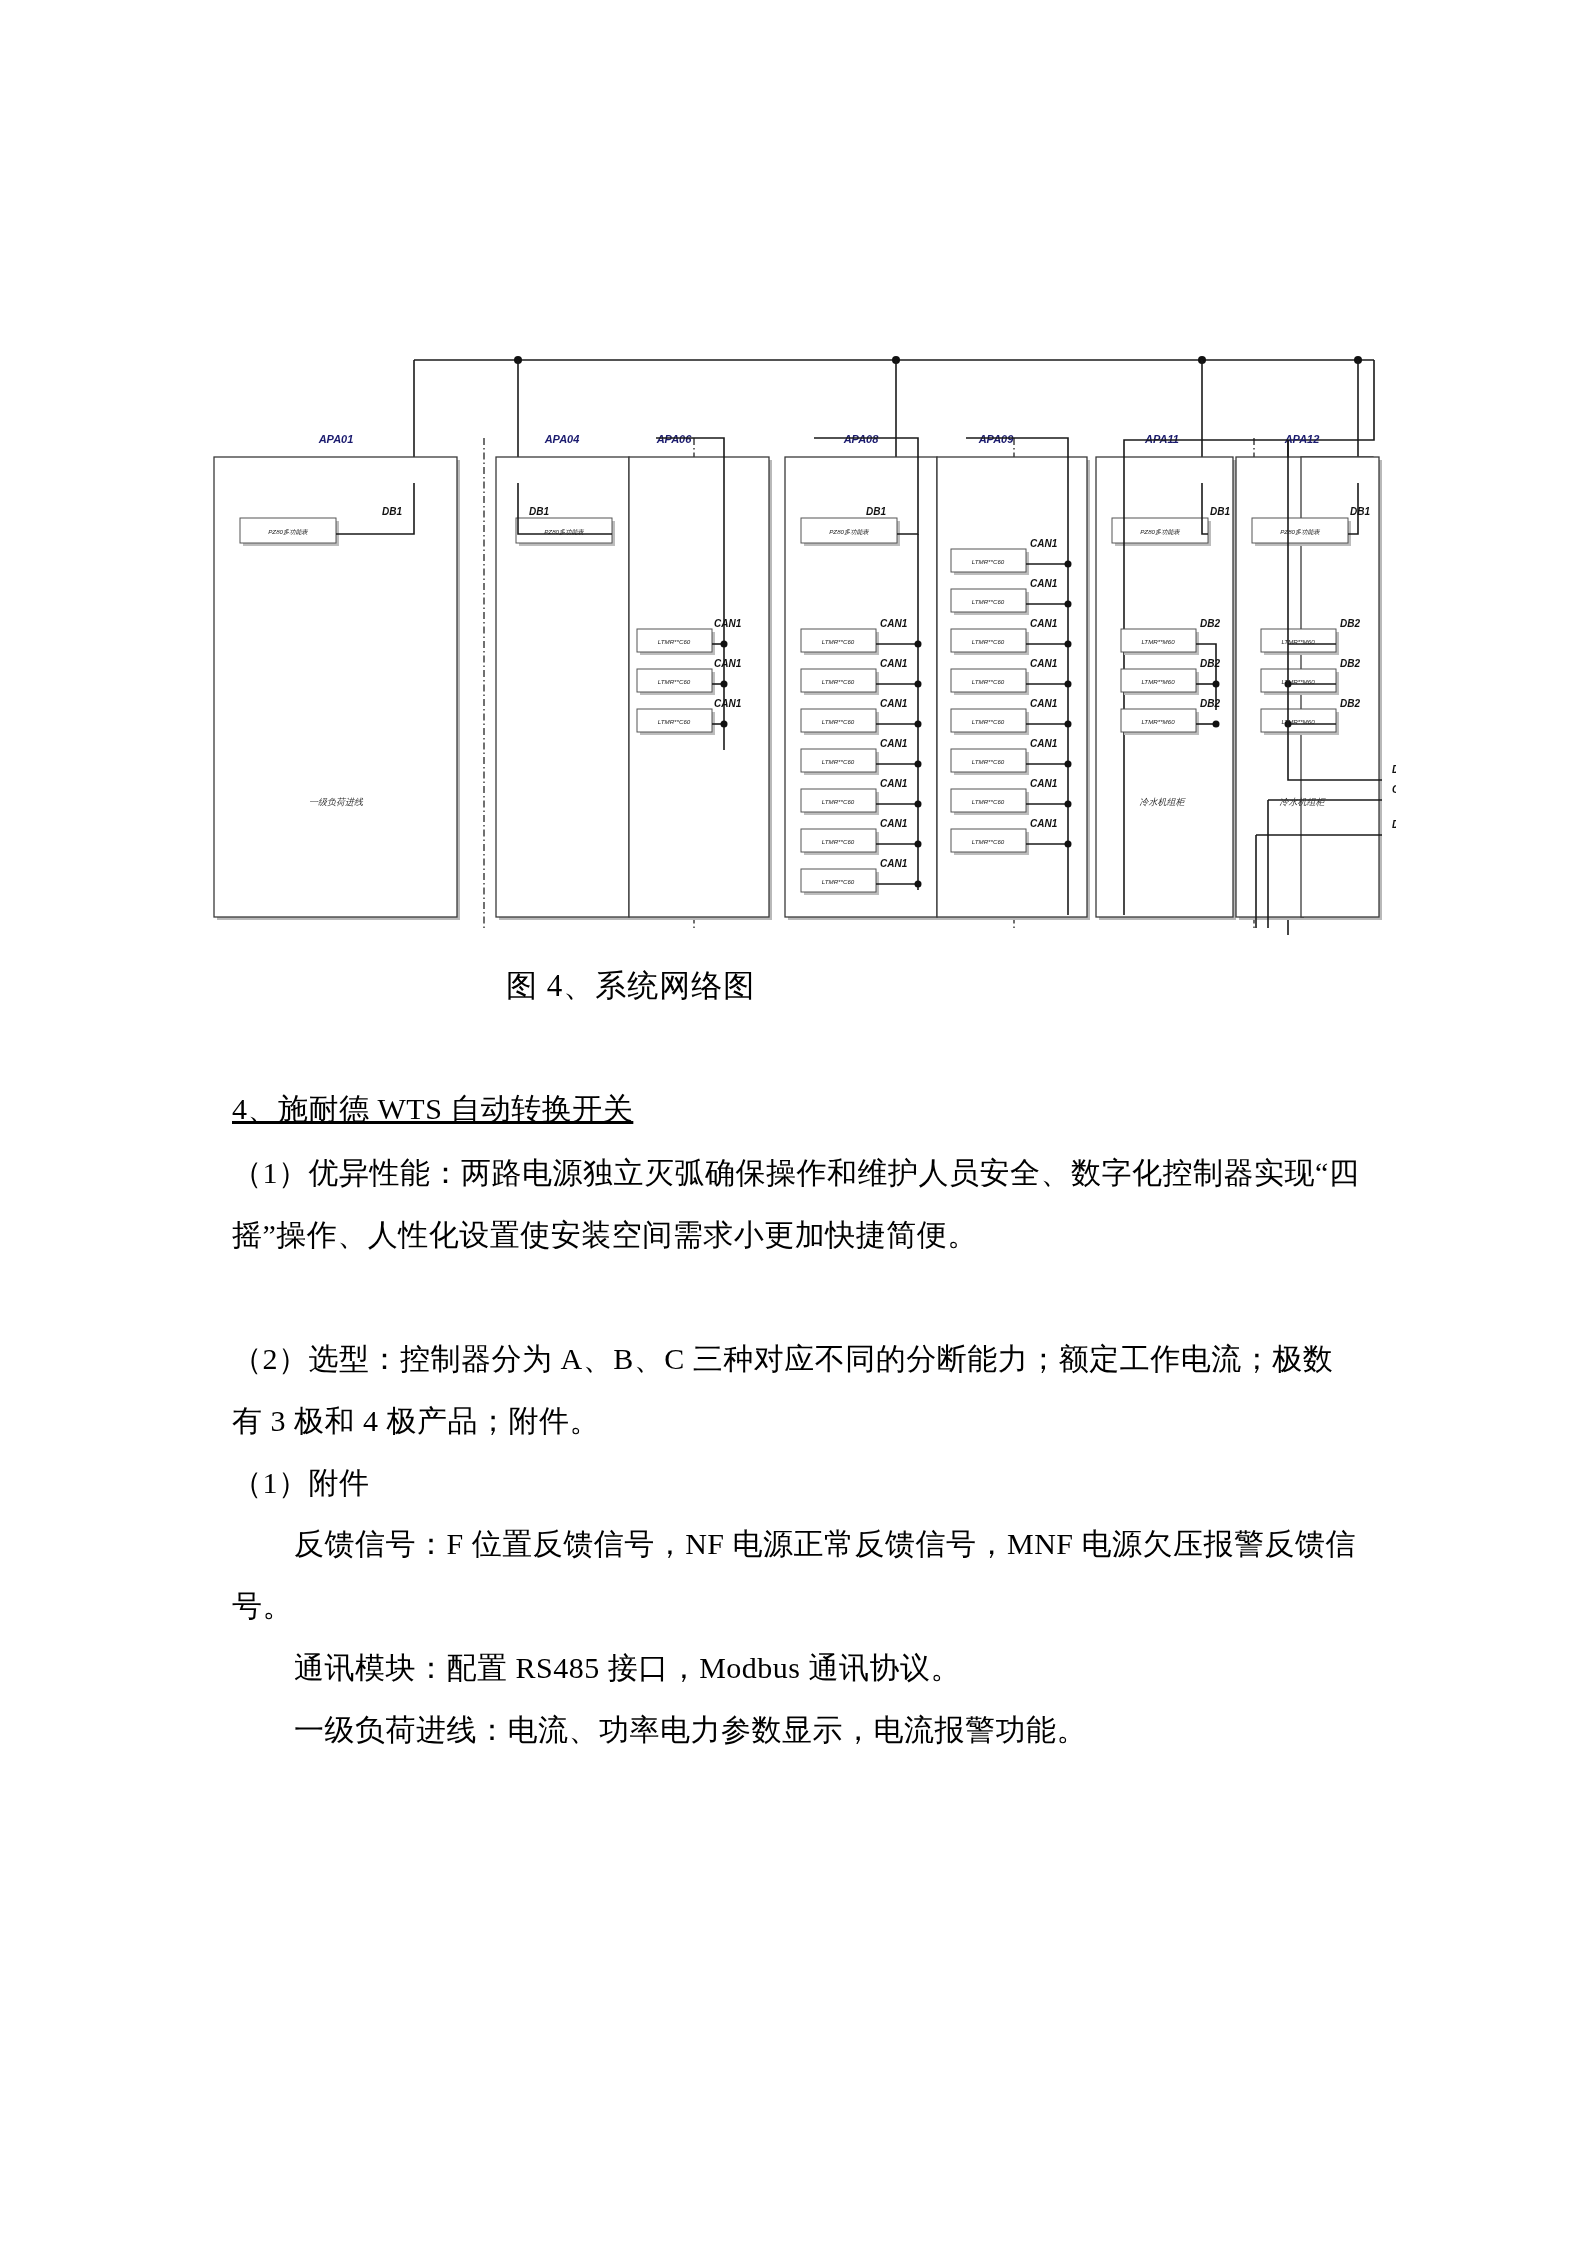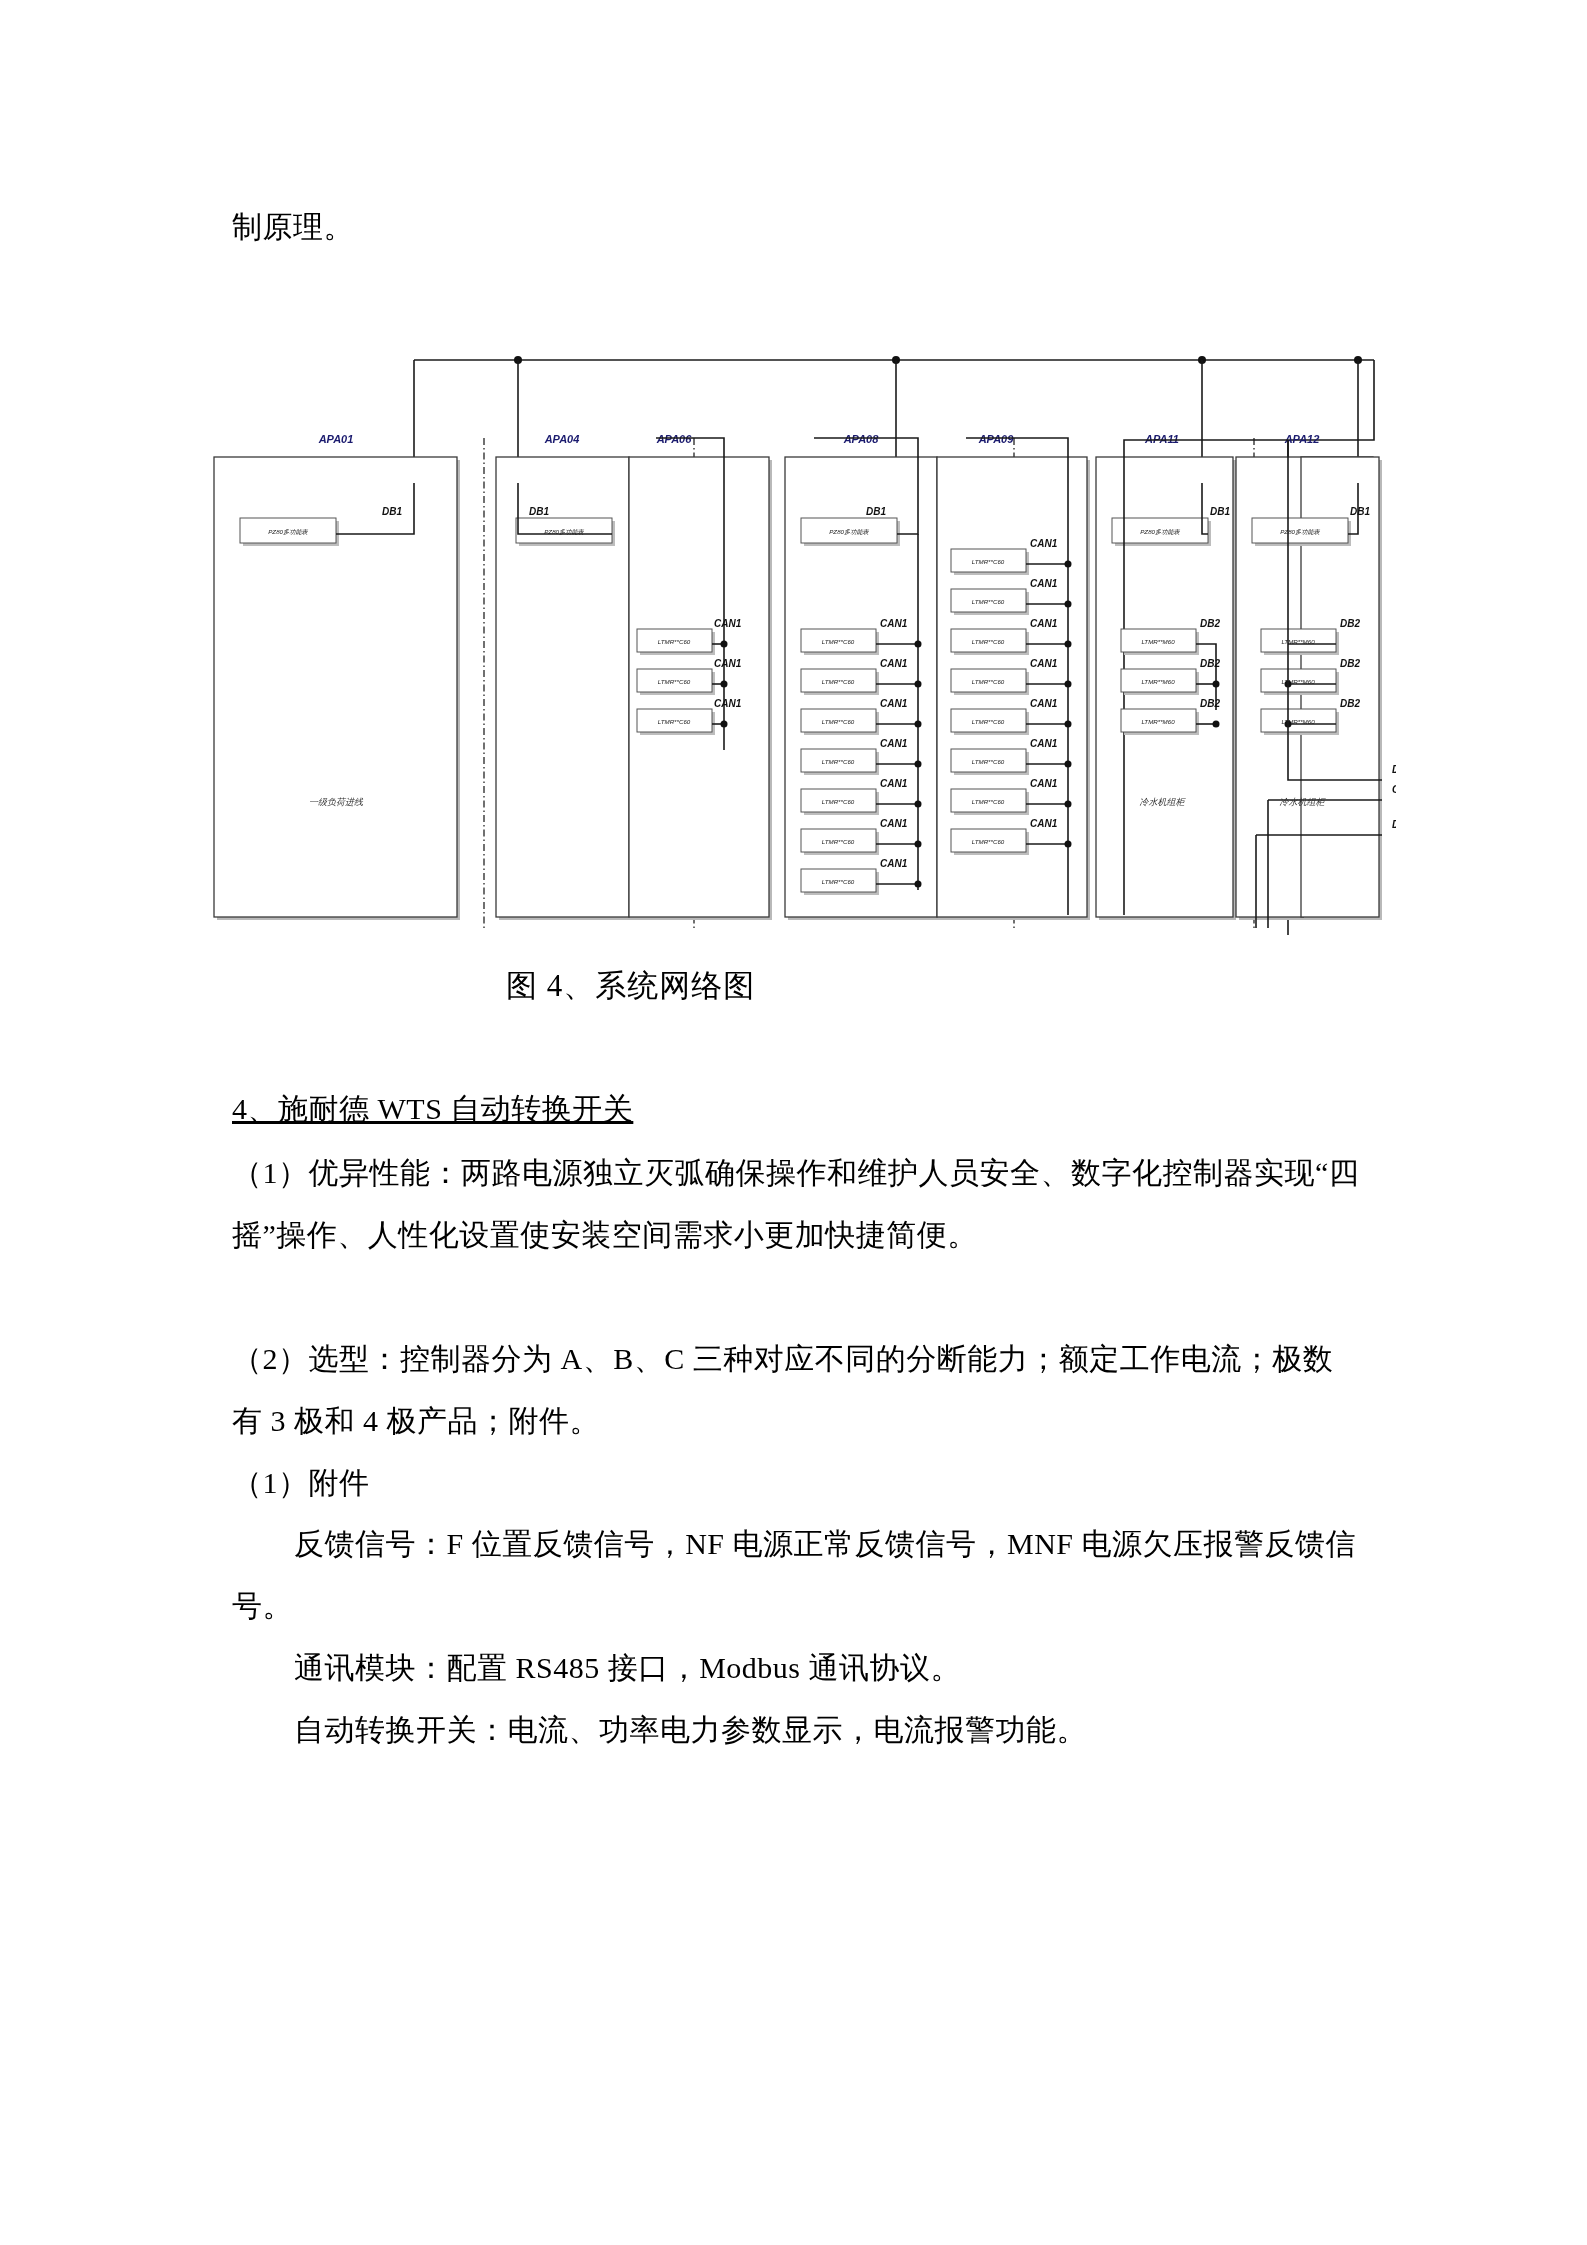--- a/index.html
+++ b/index.html
@@ -93,23 +93,20 @@
   .devbox { fill: #ffffff; stroke: #555555; stroke-width: 1; }
   .devbox-shadow { fill: #bdbdbd; }
   .dashline { stroke: #111; stroke-width: 1.2; fill: none; stroke-dasharray: 7 3 1.5 3; }
   .dot { fill: #111; }
 </style>
 </head>
 <body>
 
 <div class="page">
 
-  <div class="body-text line-intro">
-    <p class="para indent-1">制原理。</p>
-  </div>
 
   <div class="figure">
     <svg class="fig-svg" viewBox="0 0 1200 610" xmlns="http://www.w3.org/2000/svg">
 
       <path class="wire" d="M 218 30 L 1178 30"></path>
       <circle class="dot" cx="322" cy="30" r="4"></circle>
       <circle class="dot" cx="700" cy="30" r="4"></circle>
       <circle class="dot" cx="1006" cy="30" r="4"></circle>
       <circle class="dot" cx="1162" cy="30" r="4"></circle>
 
@@ -413,16 +410,16 @@
 
   <div class="body-text sec-4-3a">
     <p class="para indent-2">反馈信号：F 位置反馈信号，NF 电源正常反馈信号，MNF 电源欠压报警反馈信号。</p>
   </div>
 
   <div class="body-text sec-4-3b">
     <p class="para indent-2">通讯模块：配置 RS485 接口，Modbus 通讯协议。</p>
   </div>
 
   <div class="body-text sec-4-3c">
-    <p class="para indent-2">自动转换开关：电流、功率电力参数显示，电流报警功能。</p>
+    <p class="para indent-2">一级负荷进线：电流、功率电力参数显示，电流报警功能。</p>
   </div>
 
 </div>
 
 </body></html>

